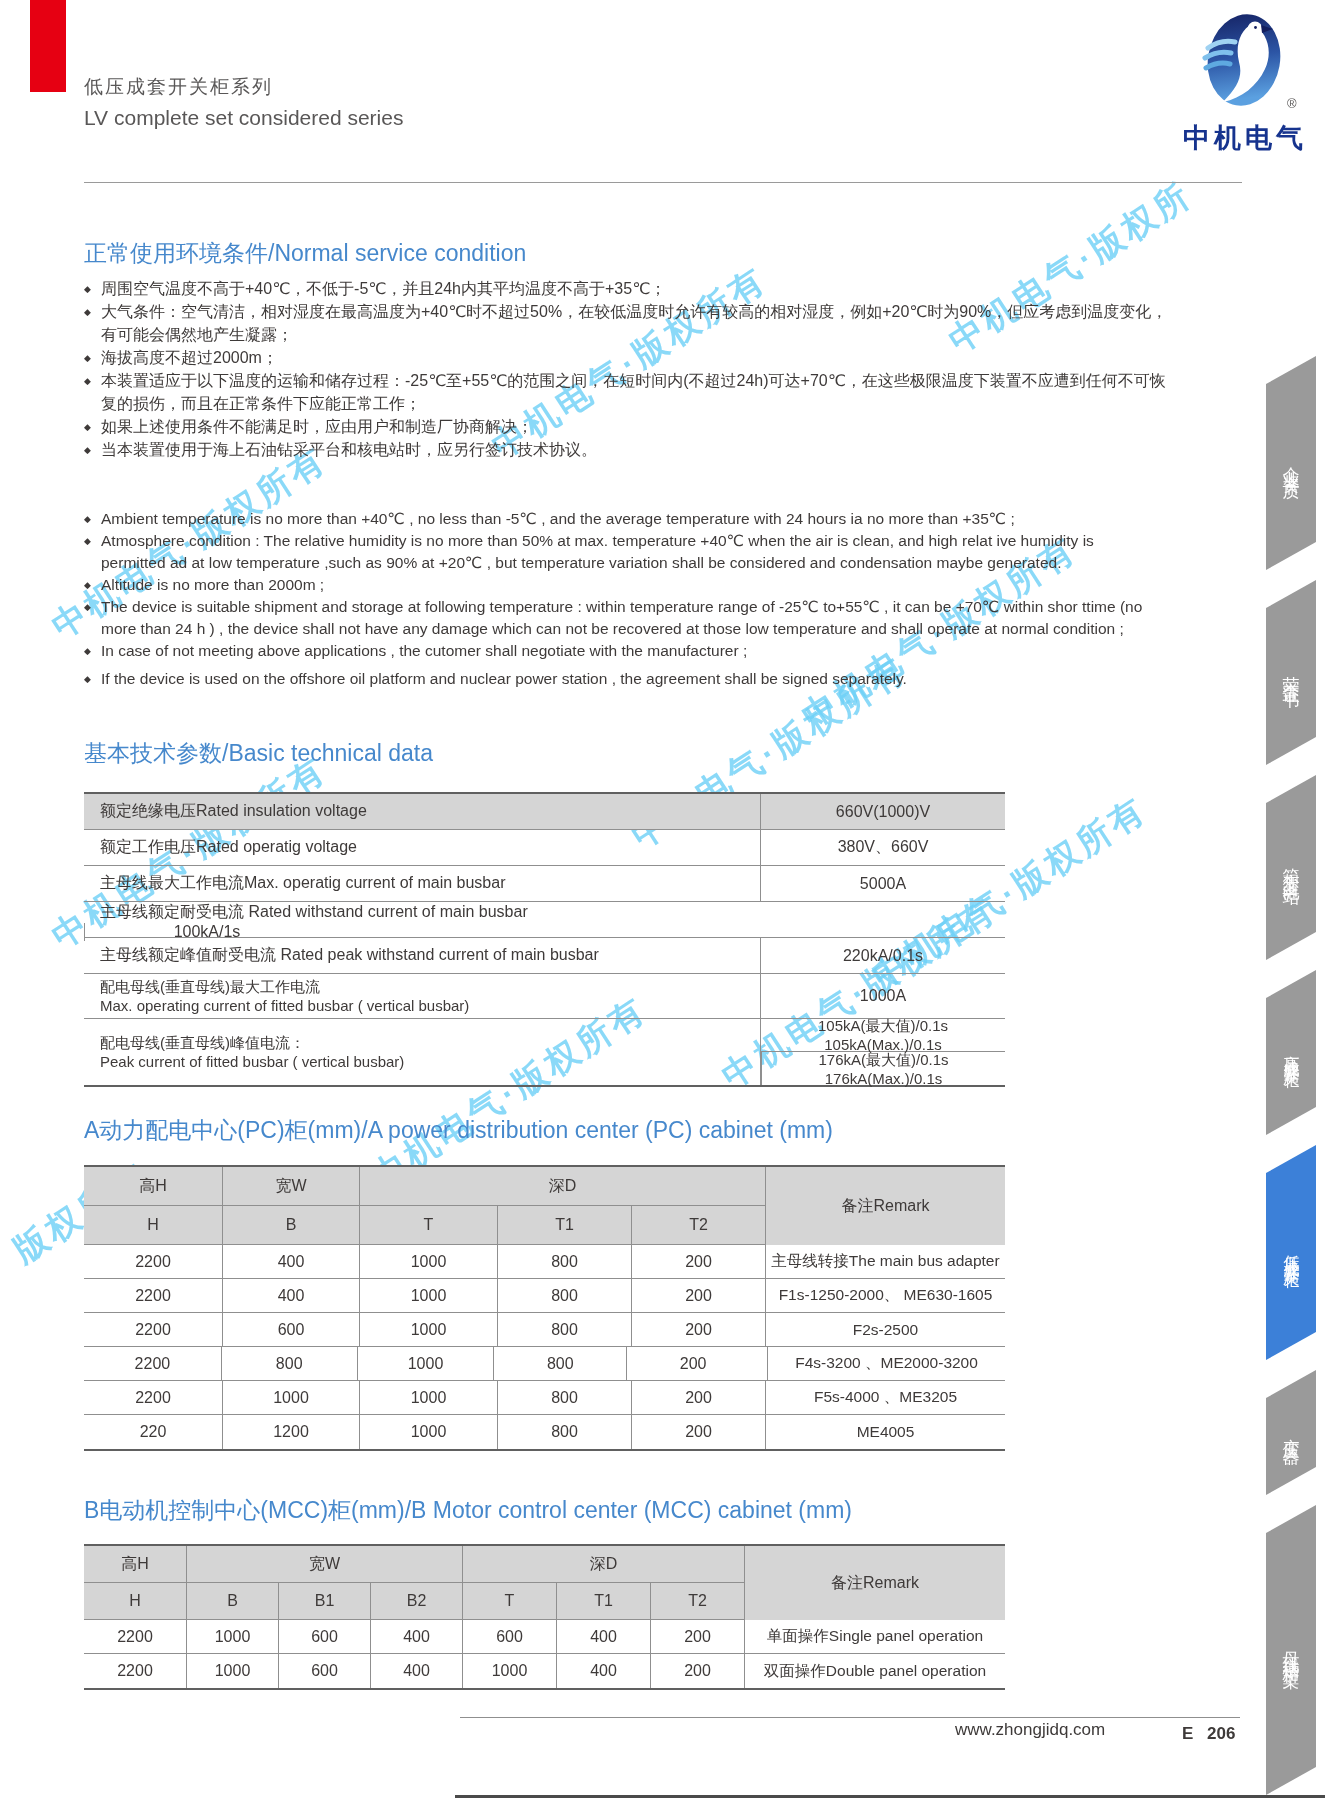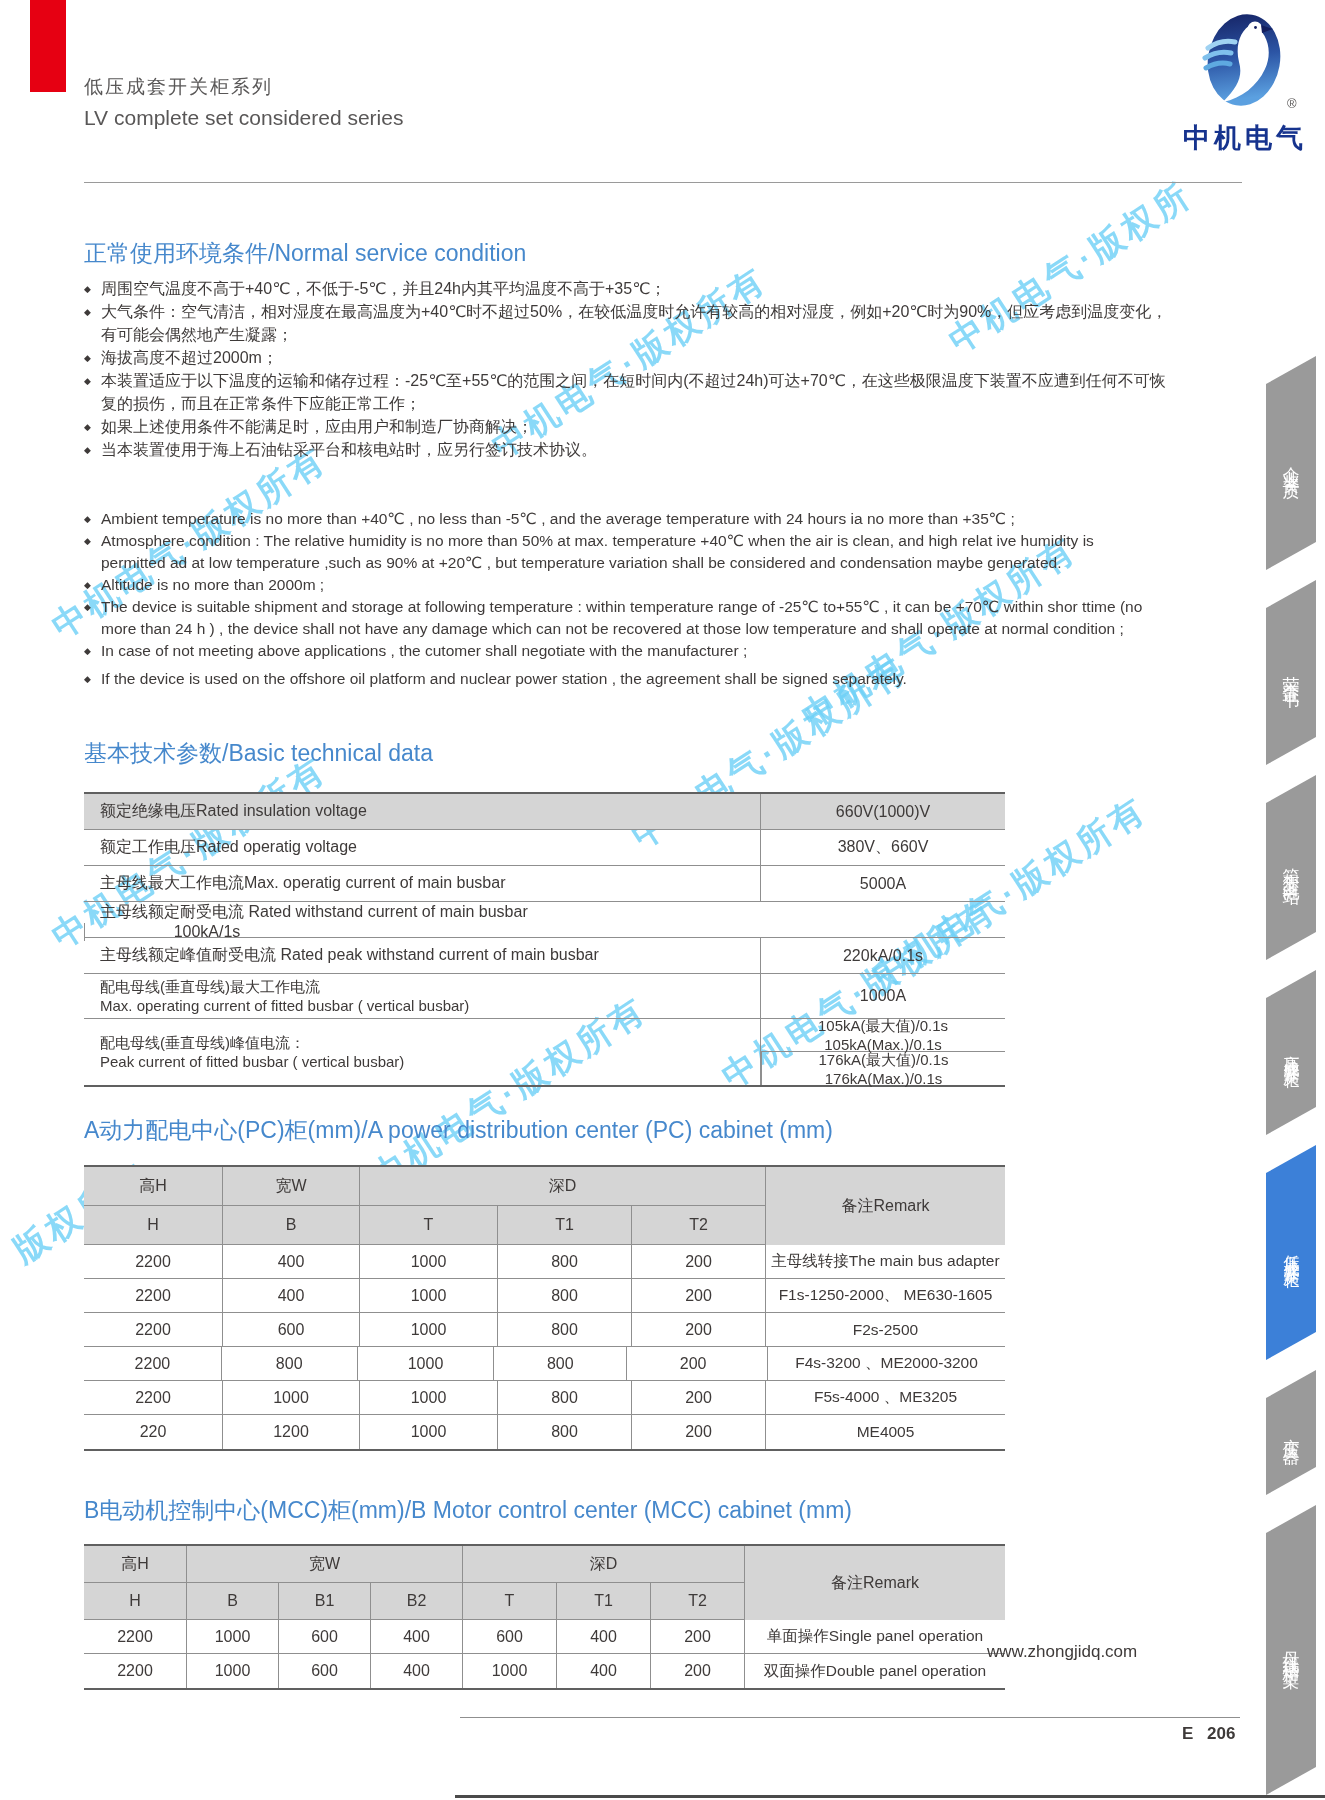--- a/index.html
+++ b/index.html
@@ -38,21 +38,21 @@
   .seg{position:absolute;left:0;width:50px;background:#9a9a9a;display:flex;align-items:center;justify-content:center;
        clip-path:polygon(0 28px,100% 0,100% calc(100% - 28px),0 100%);}
   .seg span{writing-mode:vertical-rl;color:#fff;font-size:17px;letter-spacing:5px;}
   .seg.long span{font-size:16px;letter-spacing:3px;}
   .seg.active{background:#3c80d8;}
   
   .wm{position:absolute;font-size:34px;font-weight:bold;color:rgba(109,207,246,.8);
       transform:rotate(-33deg);white-space:nowrap;letter-spacing:4px;pointer-events:none;}
   
   .f-rule{left:460px;top:1717px;width:780px;height:1px;background:#8f8f8f;}
-  .f-url{left:955px;top:1642px;font-size:17px;color:#3e3a39;margin-left:32px;}
+  .f-url{left:955px;top:1720px;font-size:17px;color:#3e3a39;}
   .f-e{left:1182px;top:1724px;font-size:17px;font-weight:bold;}
   .f-num{left:1207px;top:1724px;font-size:17px;font-weight:bold;}
   .bottom-line{left:455px;top:1795px;width:870px;height:3px;background:#4a4a4a;}
 </style>
 </head>
 <body>
 
 <div id="page">
 
   <span class="wm" style="left:470px;top:340px;">中机电气·版权所有</span>

